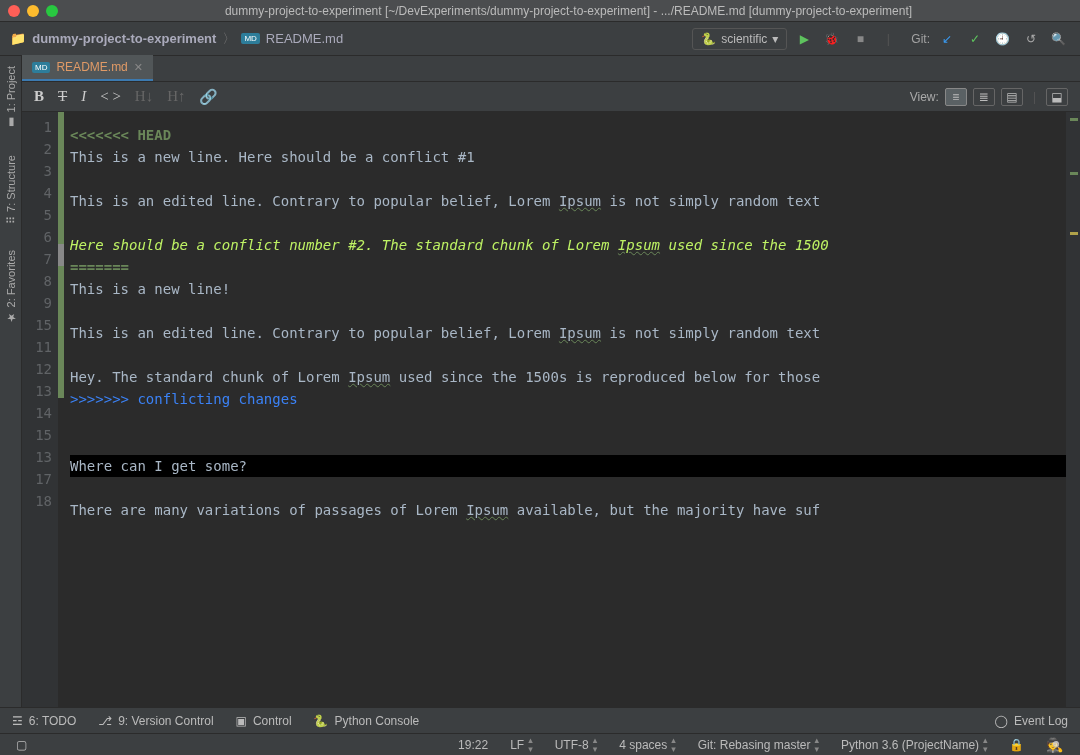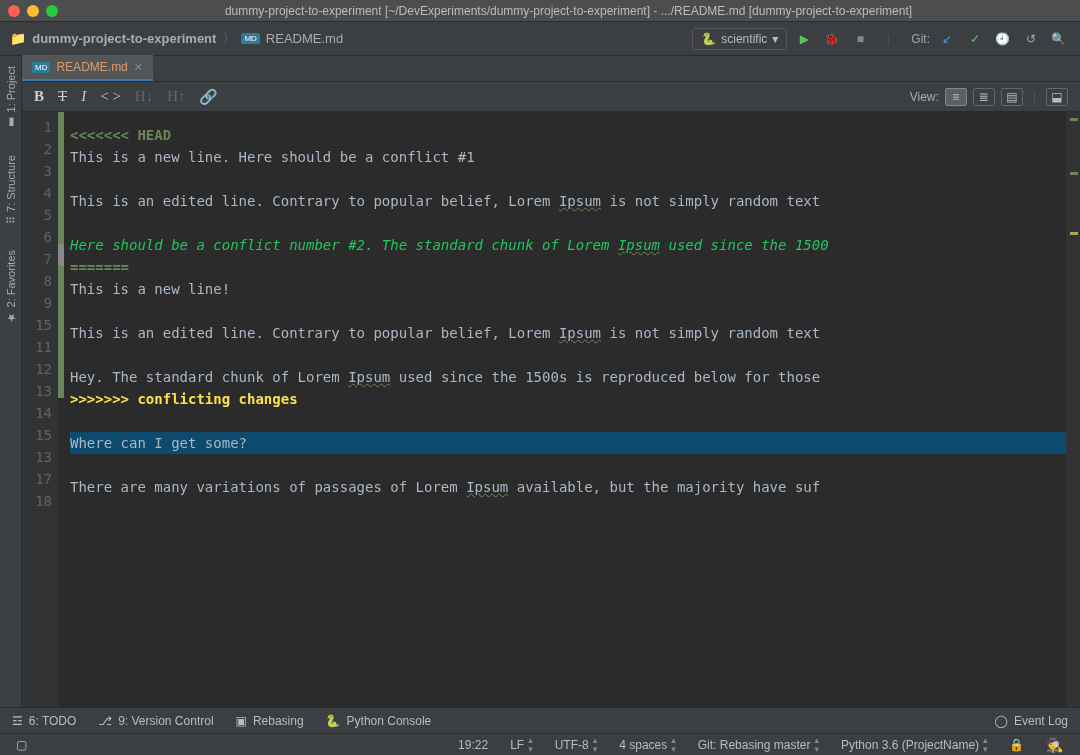--- a/index.html
+++ b/index.html
@@ -75,23 +75,23 @@
   .conflictbar{width:6px;background:#2b2b2b;}
   .conflictbar .mk{width:6px;height:22px;}
   .mk.head{background:#6a8759;}
   .mk.sep{background:#888;}
   .mk.inc{background:#6a8759;}
   .codelines{flex:1;padding:12px 0 4px 6px;line-height:22px;white-space:pre;
     color:#a9b7c6;overflow:hidden;}
   .codeline{height:22px;}
   .cl-marker{color:#6a8759;font-weight:bold;}
   .cl-sep{color:#6a8759;font-weight:bold;}
-  .cl-inc{color:#fde047;font-weight:bold;}
-  .cl-italic{color:#22c55e;font-style:italic;}
-  .cl-current{background:#0c4a6e;}
+  .cl-inc{color:#3b82f6;font-weight:normal;}
+  .cl-italic{color:#bef264;font-style:italic;}
+  .cl-current{background:#000000;margin-top:23px;}
   .uwave{text-decoration: underline wavy #6a8759;text-decoration-thickness:1px;}
   .editor .rightmarks{width:14px;background:#313335;position:relative;}
   .rm{position:absolute;right:2px;width:8px;height:3px;}
   .rm.g{background:#6a8759;} .rm.y{background:#b0a24a;}
 
   
   .botwin{height:26px;background:#3c3f41;border-top:1px solid #2b2b2b;
     display:flex;align-items:center;padding:0 12px;gap:22px;color:#bbb;}
   .botwin .item{display:inline-flex;align-items:center;gap:6px;font-size:12px;cursor:pointer;}
   .botwin .spacer{flex:1;}
@@ -243,21 +243,21 @@
   <span class="item">
     <span>☲</span>
     <span>6: TODO</span>
   </span>
   <span class="item">
     <span>⎇</span>
     <span>9: Version Control</span>
   </span>
   <span class="item">
     <span>▣</span>
-    <span>Rebasing</span>
+    <span>Control</span>
   </span>
   <span class="item">
     <span>🐍</span>
     <span>Python Console</span>
   </span>
   <span class="spacer"></span>
   <span class="item">
     <span>◯</span>
     <span>Event Log</span>
   </span>

